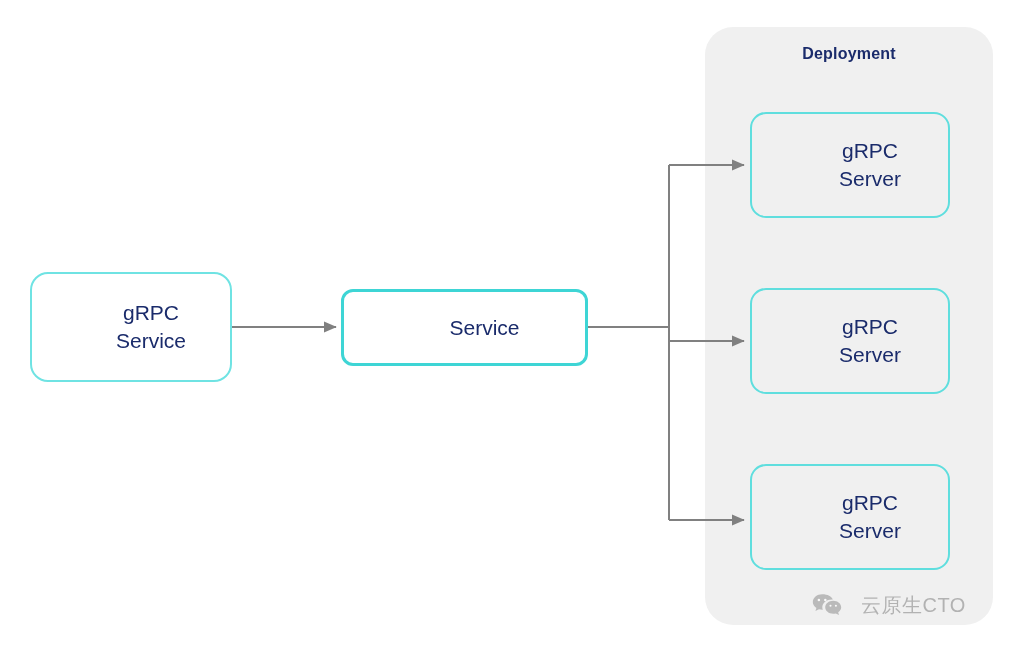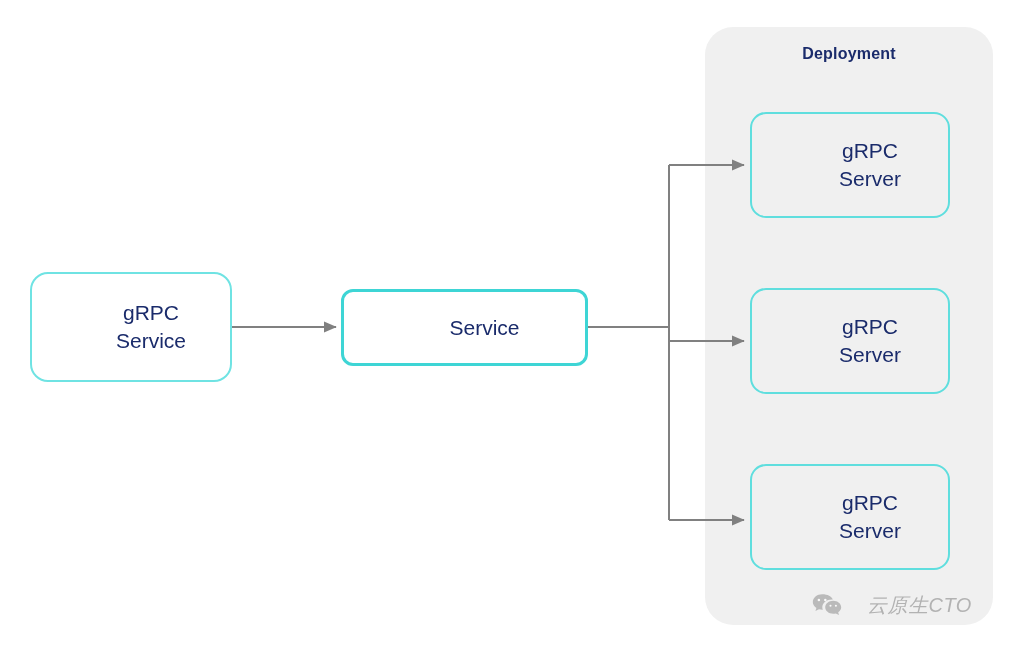--- a/index.html
+++ b/index.html
@@ -104,23 +104,22 @@
     pointer-events: none;
   }
 
   
   .watermark {
     position: absolute;
     left: 812px;
     top: 592px;
     display: flex;
     align-items: center;
-    gap: 25px;
+    gap: 19px;
     opacity: 0.62;
-    font-style: italic;
   }
   .watermark-text {
     font-size: 20px;
     color: #8d8d8d;
     letter-spacing: 0.5px;
     white-space: nowrap;
   }
 </style>
 </head>
 <body>

